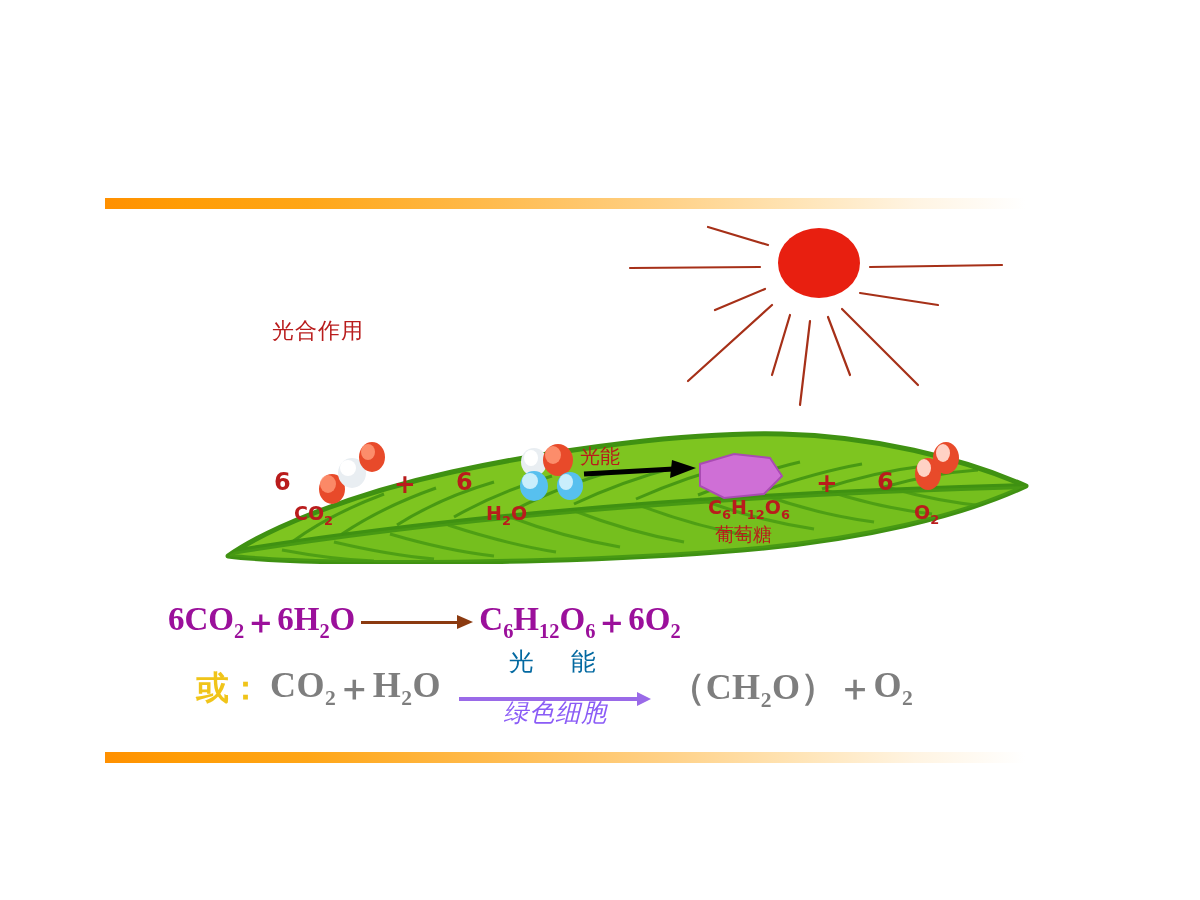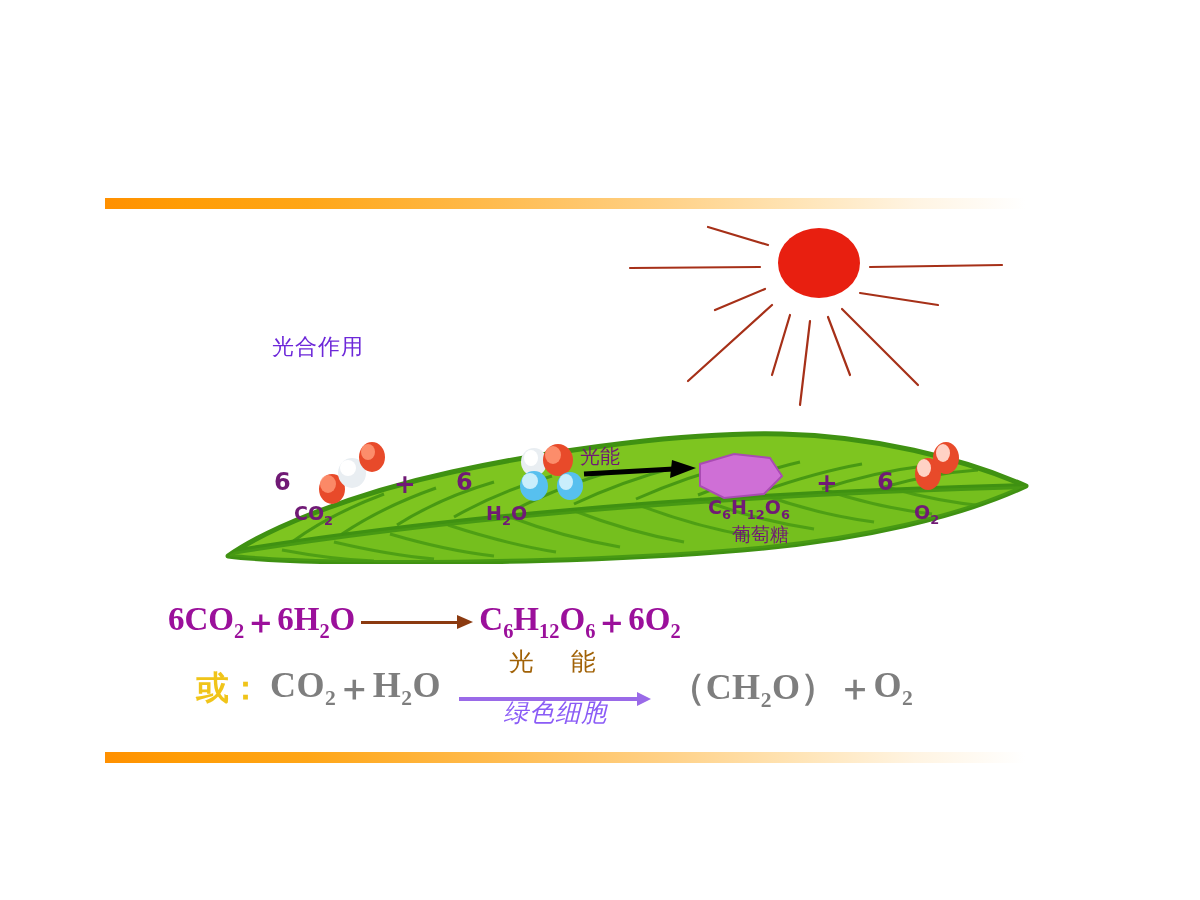--- a/index.html
+++ b/index.html
@@ -63,58 +63,58 @@
     width: 82px;
     height: 70px;
     background: #e81f10;
     border-radius: 50%;
   }
 
   
   #photosyn-label {
     position: absolute;
     left: 272px;
-    top: 332px;
+    top: 316px;
     font-family: Liberation Serif, serif;
     font-size: 22px;
-    color: #6d28d9;
+    color: #b91c1c;
     letter-spacing: 1px;
   }
 
   
   #leaf-group {
     position: absolute;
     left: 222px;
     top: 424px;
     width: 810px;
     height: 140px;
   }
   #leaf-svg { position: absolute; left: 0; top: 0; }
 
   .leaf-text {
     position: absolute;
     font-family: "DejaVu Sans", "Liberation Sans", sans-serif;
-    color: #701a75;
+    color: #b91c1c;
     font-weight: bold;
     white-space: nowrap;
   }
   .coef { font-size: 24px; font-weight: bold; }
   .plus-sign { font-size: 26px; font-weight: bold; }
   .formula { font-size: 19px; font-weight: bold; letter-spacing: 0px; }
   .formula sub { font-size: 0.68em; }
   .cn-small { font-size: 19px; font-weight: normal; }
 
   #coef-co2   { left: 52px;  top: 44px; }
   #lbl-co2    { left: 72px;  top: 78px; }
   #plus-1     { left: 172px; top: 45px; }
   #coef-h2o   { left: 234px; top: 44px; }
   #lbl-h2o    { left: 264px; top: 78px; }
   #lbl-light  { left: 358px; top: 19px; font-size: 20px; font-weight: normal;}
   #lbl-c6     { left: 486px; top: 72px; }
-  #lbl-glu    { left: 510px; top: 98px; }
+  #lbl-glu    { left: 493px; top: 98px; }
   #plus-2     { left: 594px; top: 44px; }
   #coef-o2    { left: 655px; top: 44px; }
   #lbl-o2     { left: 692px; top: 77px; }
 
   
   #eq1 {
     position: absolute;
     left: 168px;
     top: 600px;
     height: 44px;
@@ -180,21 +180,21 @@
     height: 80px;
     margin: 0 14px;
     display: flex;
     flex-direction: column;
     align-items: center;
     justify-content: center;
   }
   #cond-top {
     font-family: "DejaVu Sans", "Liberation Sans", sans-serif;
     font-size: 25px;
-    color: #a16207;
+    color: #0369a1;
     letter-spacing: 6px;
     margin-bottom: 17px;
     height: 28px;
     line-height: 28px;
   }
   #cond-bottom {
     font-family: "DejaVu Sans", "Liberation Sans", sans-serif;
     font-size: 25px;
     color: #8b5cf6;
     letter-spacing: 1px;

